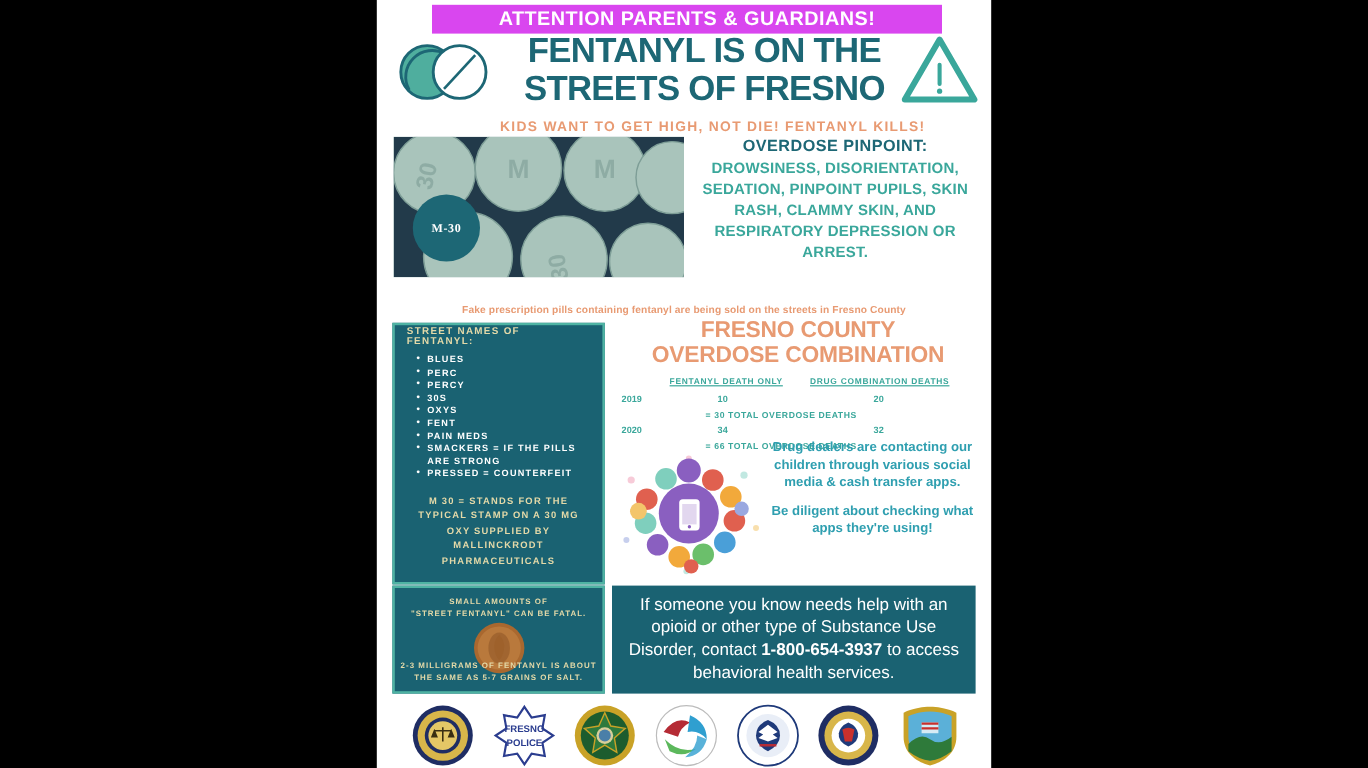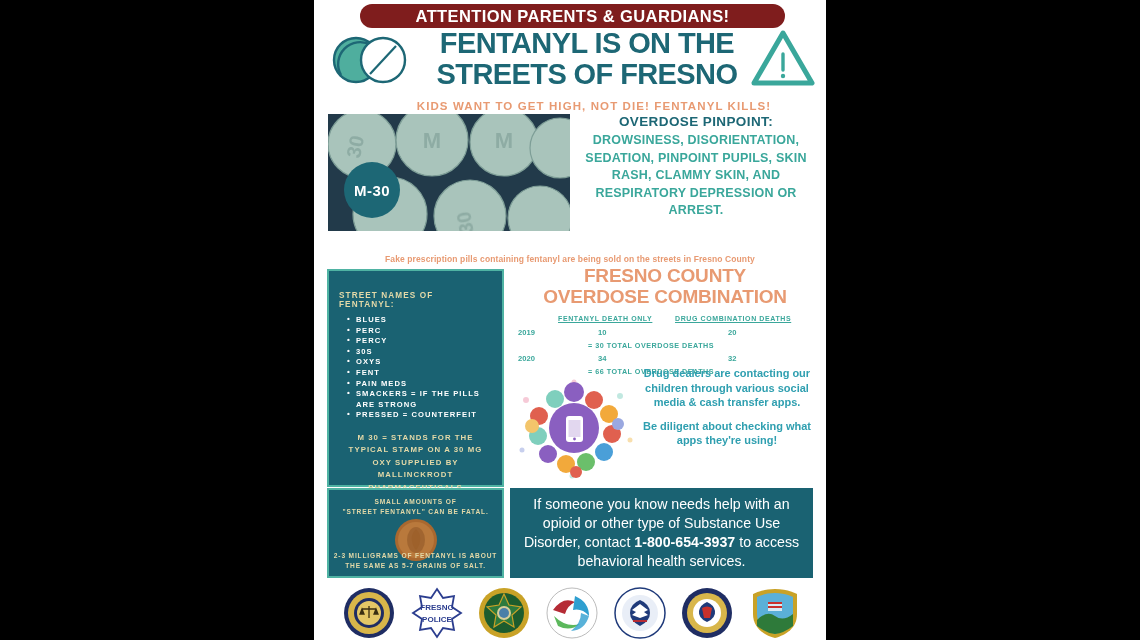--- a/index.html
+++ b/index.html
@@ -11,21 +11,21 @@
   }
   #stage { position: relative; width: 1140px; height: 640px; background: #000; }
   #flyer {
     position: absolute; left: 314px; top: 0; width: 512px; height: 640px;
     background: #ffffff; overflow: hidden;
   }
 
   
   .attn-band {
     position: absolute; left: 46px; top: 4px; width: 425px; height: 24px;
-    background: #7f1d1d; display: flex; align-items: center; justify-content: center; border-radius: 12px;
+    background: #d946ef; display: flex; align-items: center; justify-content: center;
   }
   .attn-band span {
     color: #ffffff; font-weight: bold; font-size: 16.5px; letter-spacing: .4px;
     white-space: nowrap;
   }
 
   
   .pills-logo { position: absolute; left: 16px; top: 31px; width: 80px; height: 58px; }
 
   
@@ -53,21 +53,21 @@
   .pill-photo {
     position: absolute; left: 14px; top: 114px; width: 242px; height: 117px;
     overflow: hidden; background: #9bb8b2;
   }
   .pill-photo .grain { position: absolute; inset: 0; }
   .pill-badge {
     position: absolute; left: 16px; top: 48px; width: 56px; height: 56px;
     border-radius: 50%; background: #1d6775;
     display: flex; align-items: center; justify-content: center;
   }
-  .pill-badge span { color: #fff; font-weight: bold; font-size: 15px; letter-spacing: .5px; }
+  .pill-badge span { color: #fff; font-weight: bold; font-size: 10px; letter-spacing: .5px; font-family: Liberation Serif, serif; }
 
   
   .symptoms {
     position: absolute; left: 258px; top: 114px; width: 248px; text-align: center;
   }
   .symptoms .head {
     color: #1d6775; font-weight: bold; font-size: 13.5px; letter-spacing: .4px;
     display: block; margin-bottom: 3px;
   }
   .symptoms .body {
@@ -77,21 +77,21 @@
 
   
   .fake-caption {
     position: absolute; left: 0; top: 238px; width: 512px; text-align: center; margin-top: 10px;
   }
   .fake-caption span { color: #e89a72; font-weight: bold; font-size: 8.5px; letter-spacing: .1px; }
 
   
   .street-box {
     position: absolute; left: 13px; top: 269px; width: 177px; height: 218px;
-    background: #1a6272; border: 2px solid #4fb3a3; padding: 20px 10px 0 10px;
+    background: #1a6272; border: 2px solid #4fb3a3; padding: 0 10px 0 10px;
   }
   .street-box .sb-head {
     color: #e3d9a8; font-weight: bold; font-size: 8.2px; letter-spacing: 1.1px; display: block;
     margin-bottom: 6px;
   }
   .street-box ul { list-style: none; margin: 0 0 0 8px; }
   .street-box li {
     color: #ffffff; font-weight: bold; font-size: 7.6px; letter-spacing: 1.05px;
     line-height: 10.6px; position: relative; padding-left: 9px;
   }

